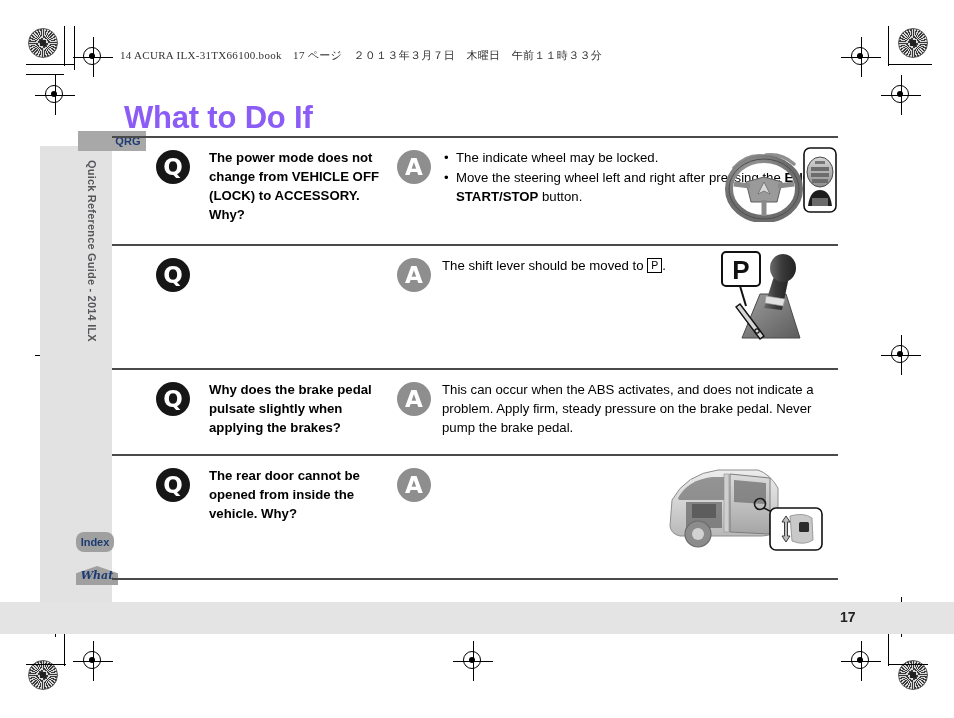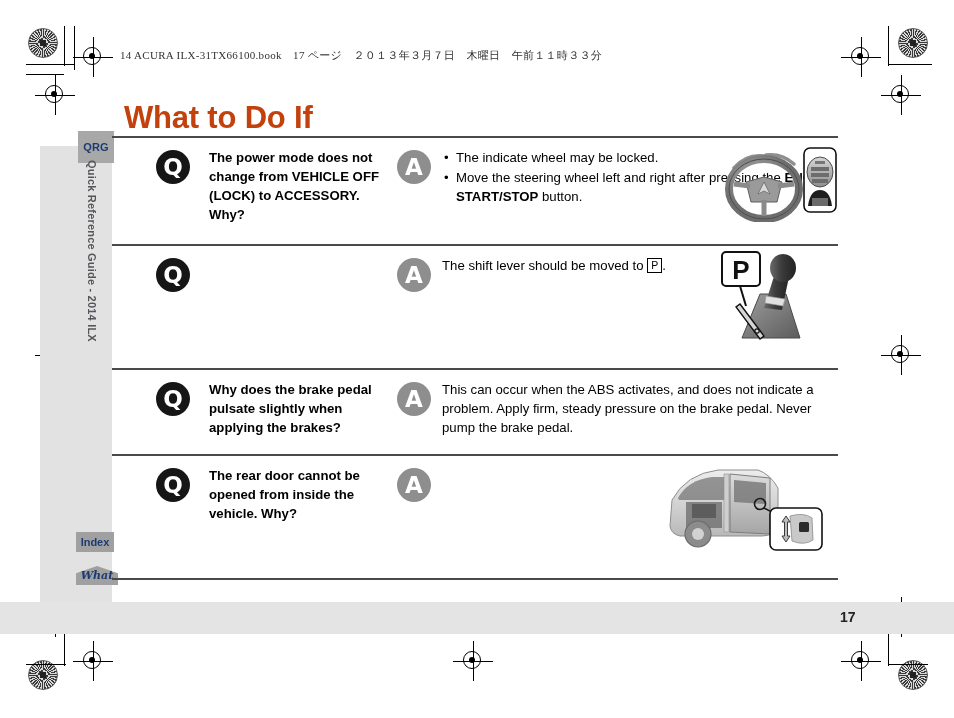--- a/index.html
+++ b/index.html
@@ -81,21 +81,21 @@
     margin-left: 8px;
   }
 
   
   .page-title {
     position: absolute;
     left: 124px;
     top: 100px;
     font-size: 31px;
     font-weight: bold;
-    color: #c2410c;
+    color: #8b5cf6;
     letter-spacing: -0.2px;
   }
 
   .content-area {
     position: absolute;
     left: 112px;
     top: 136px;
     width: 726px;
   }
 
@@ -112,29 +112,30 @@
     top: 146px;
     width: 72px;
     height: 456px;
     background: #e2e2e2;
   }
   .tab-qrg {
     position: absolute;
     left: 78px;
     top: 131px;
     width: 36px;
-    height: 32px;
+    height: 20px;
     background: #a8a8a8;
     color: #1c3b72;
     font-size: 11px;
     font-weight: bold;
     display: flex;
     align-items: center;
     justify-content: center;
     letter-spacing: 0.2px;
+    padding-left: 32px;
   }
   .side-vert-text {
     position: absolute;
     left: 78px;
     top: 160px;
     width: 20px;
     height: 200px;
     writing-mode: vertical-rl;
     font-size: 11px;
     font-weight: bold;
@@ -148,20 +149,21 @@
     top: 532px;
     width: 38px;
     height: 20px;
     background: #a0a0a0;
     color: #1c3b72;
     font-size: 11px;
     font-weight: bold;
     display: flex;
     align-items: center;
     justify-content: center;
+    border-radius: 8px;
   }
   .btn-home {
     position: absolute;
     left: 76px;
     top: 566px;
     width: 42px;
     height: 19px;
     background: #a0a0a0;
     color: #1c3b72;
     font-family: "DejaVu Serif", serif;

